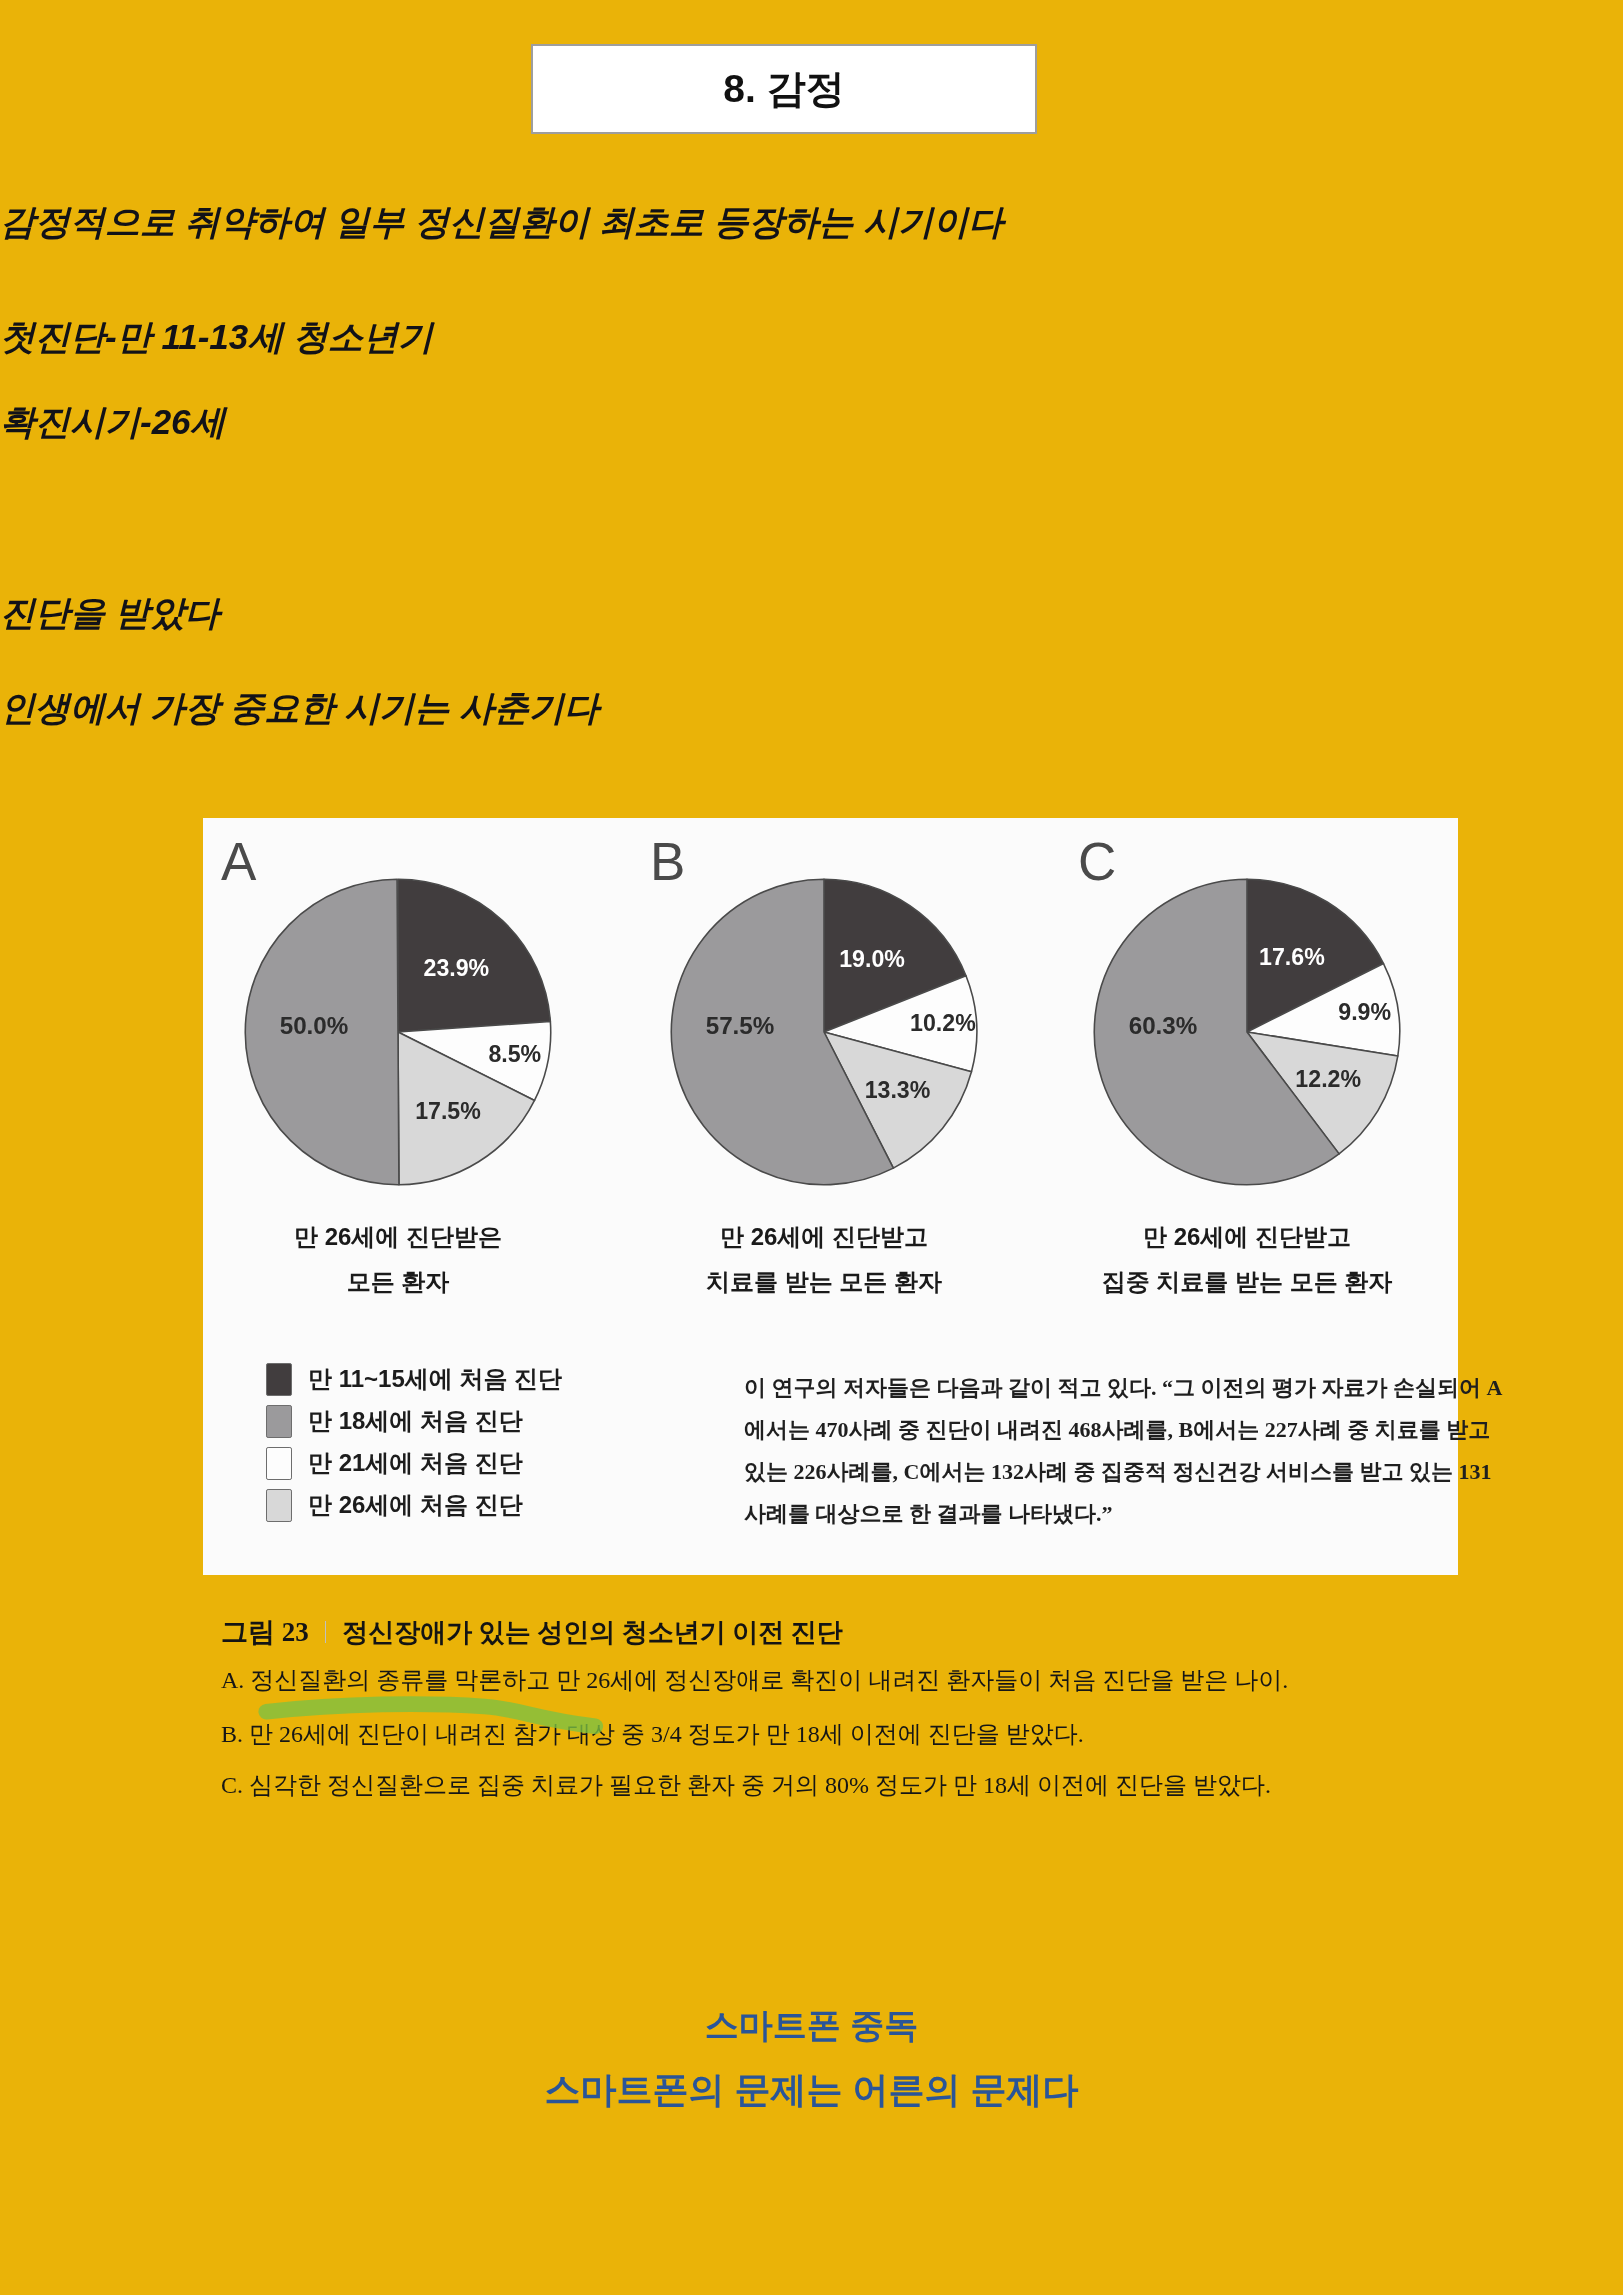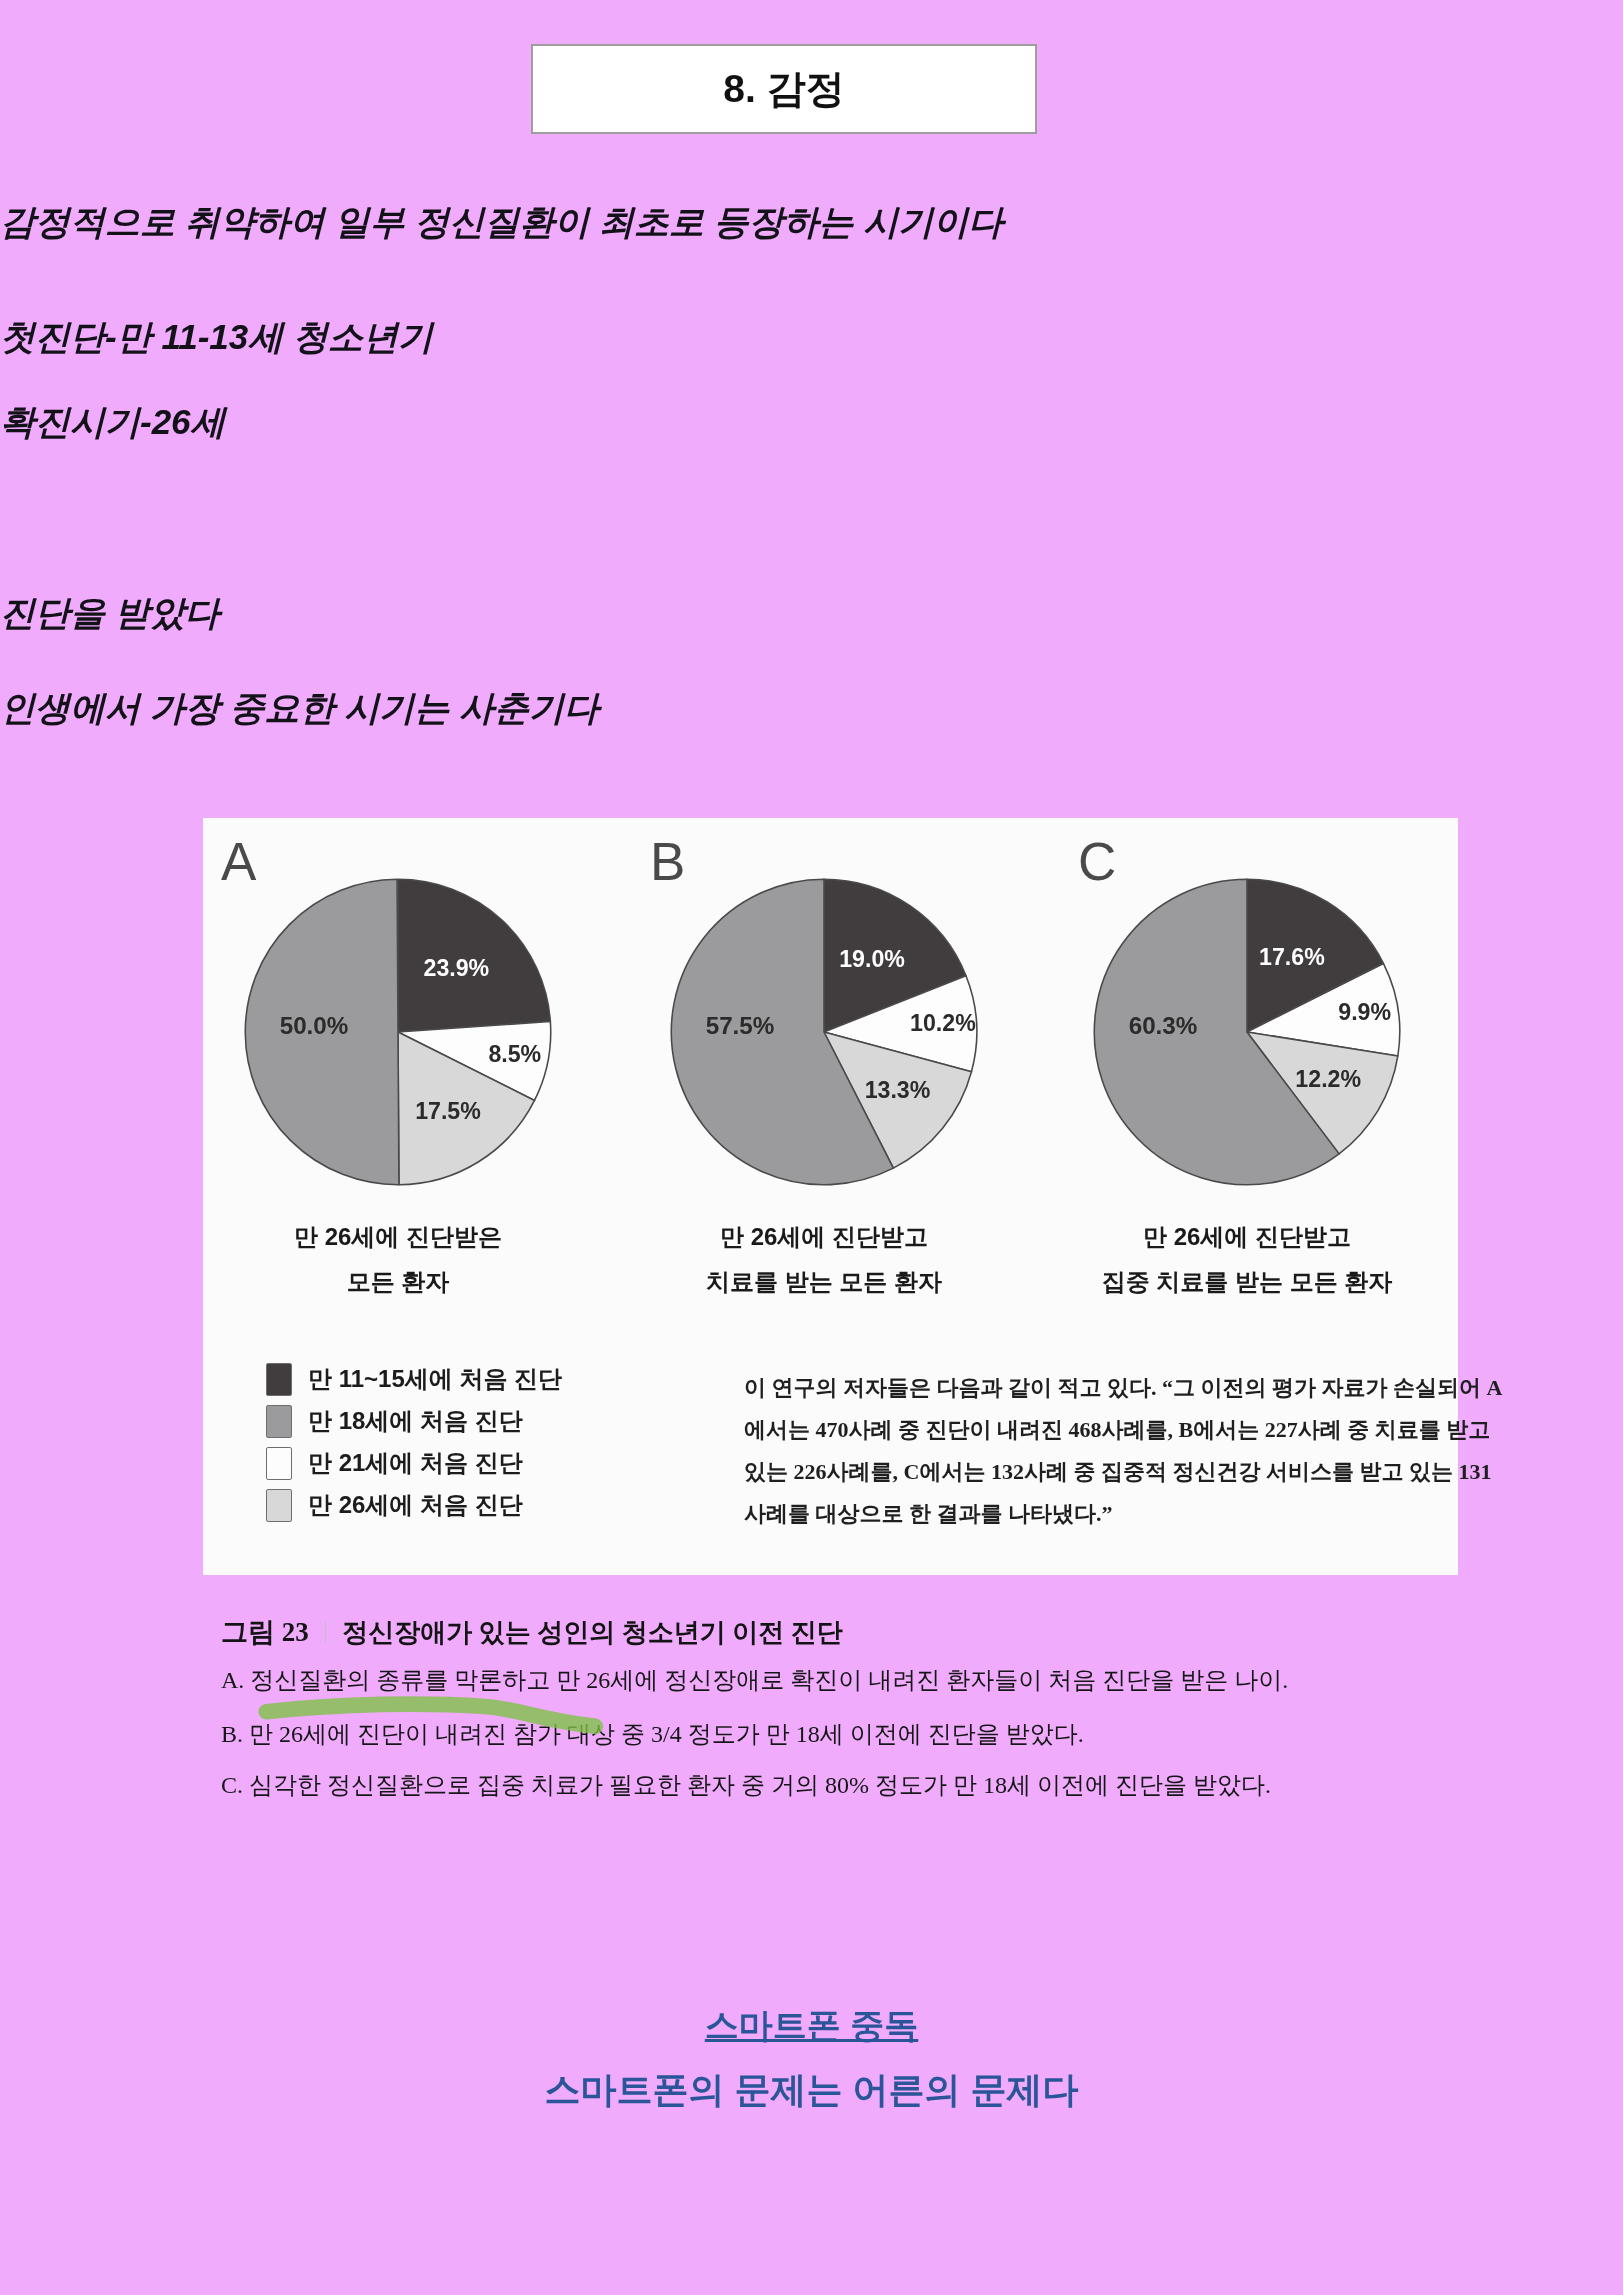--- a/index.html
+++ b/index.html
@@ -1,20 +1,20 @@
 <!DOCTYPE html>
 <html style="font-size:8.4px"><head>
 <meta charset="utf-8">
 <style>
   html,body{margin:0;padding:0;background:#ffffff;}
   #page{
     position:relative;
     width:1623px;
     height:2295px;
-    background:#f0abfc;
+    background:#eab308;
     font-family:"Liberation Sans","DejaVu Sans",sans-serif;
     color:#121218;
     overflow:hidden;
   }
   .abs{position:absolute;}
   .center-line{
     left:0;
     width:1577px;
     text-align:left;
     font-weight:700;
@@ -92,21 +92,21 @@
     font-size:24px; color:#161616; white-space:nowrap;
   }
   #fig-line-a{ top:1664px; }
   #fig-line-b{ top:1718px; }
   #fig-line-c{ top:1769px; }
   #green-marker{ left:247px; top:1695px; width:379px; height:47px; }
   .footer-line{
     left:0; width:1623px; text-align:center;
     font-weight:700; white-space:nowrap;
   }
-  #footer-line-1{ top:2003px; font-size:34px;text-decoration:underline; }
+  #footer-line-1{ top:2003px; font-size:34px; }
   #footer-line-2{ top:2066px; font-size:36px; }
 </style>
 </head>
 <body>
 
 <div id="page">
 
   <div id="title-box" class="abs">
     <span>8. 감정</span>
   </div>

